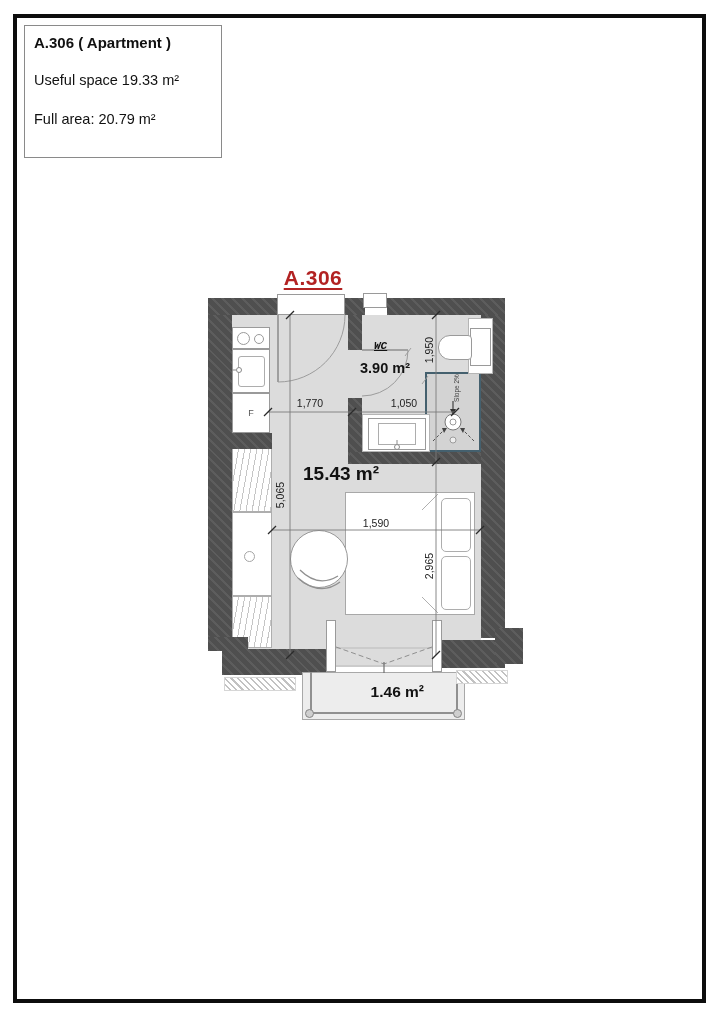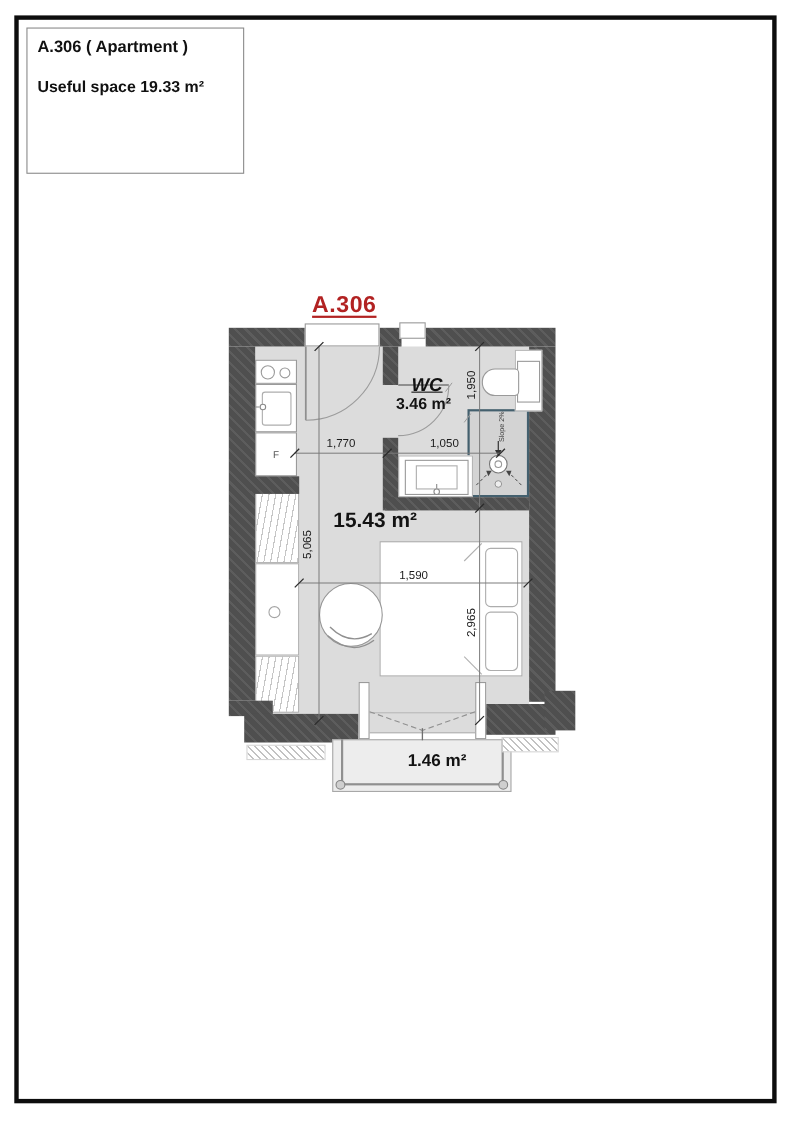--- a/index.html
+++ b/index.html
@@ -5,21 +5,21 @@
   html,body{margin:0;padding:0;background:#ffffff;}
   #screen{position:relative;width:724px;height:1024px;background:#ffffff;overflow:hidden;
           font-family:"Liberation Sans",sans-serif;}
 
   
   .page-frame{position:absolute;left:13px;top:14px;width:693px;height:989px;
               border:4px solid #0d0d0d;box-sizing:border-box;}
   .info-box{position:absolute;left:24px;top:25px;width:198px;height:133px;box-sizing:border-box;
             border:1px solid #8a8a8a;background:#fff;padding:8px 9px;}
   .ib-title{font-size:15px;font-weight:bold;color:#111;margin-bottom:19px;}
-  .ib-line{font-size:14.5px;font-weight:bold;color:#111;line-height:21px;}
+  .ib-line{font-size:14.5px;font-weight:normal;color:#111;line-height:21px;}
   .ib-full{margin-top:18px;}
 
   .plan-title{position:absolute;left:273px;top:266px;width:80px;text-align:center;
               font-size:21px;font-weight:bold;color:#b22222;letter-spacing:.5px;
               text-decoration:underline;text-decoration-thickness:2px;text-underline-offset:3px;}
 
   
   .plan{position:absolute;left:208px;top:298px;width:300px;height:434px;}
 
   .floor{position:absolute;left:24px;top:17px;width:249px;height:352px;background:#dcdcdc;}
@@ -52,20 +52,21 @@
 </head>
 <body>
 
 <div id="screen">
 
   <div class="page-frame"></div>
 
   <div class="info-box">
     <div class="ib-title">A.306 ( Apartment )</div>
     <div class="ib-line">Useful space 19.33 m²</div>
+    <div class="ib-line ib-full">Full area: 20.79 m²</div>
   </div>
 
   <div class="plan-title">A.306</div>
 
   <div class="plan">
 
     <div class="floor"></div>
 
     <div class="shower"></div>
 
@@ -195,22 +196,22 @@
         <line x1="268" y1="236" x2="276" y2="228"></line>
       </g>
 
       <g stroke="#9a9a9a" stroke-width="0.9">
         <line x1="197" y1="58" x2="203" y2="50"></line>
         <line x1="214" y1="86" x2="220" y2="78"></line>
       </g>
     </svg>
 
     <div class="room-label" style="left:95px;top:165px;font-size:19px;">15.43 m²</div>
-    <div class="room-label" style="left:166px;top:42px;font-size:17px;font-style:italic;text-decoration:underline;">WC</div>
-    <div class="room-label" style="left:152px;top:62px;font-size:14.5px;">3.46 m²</div>
+    <div class="room-label" style="left:166px;top:42px;font-size:11px;font-style:italic;text-decoration:underline;font-family:Liberation Mono, monospace;">WC</div>
+    <div class="room-label" style="left:152px;top:62px;font-size:14.5px;">3.90 m²</div>
     <div class="room-label" style="left:140px;top:385px;width:76px;text-align:right;font-size:15.5px;">1.46 m²</div>
     <div class="slope-label">Slope 2%</div>
 
     <div class="dimtext" style="left:78px;top:99px;width:48px;">1,770</div>
     <div class="dimtext" style="left:168px;top:99px;width:56px;">1,050</div>
     <div class="dimtext vtext" style="left:199px;top:46px;width:44px;height:12px;">1,950</div>
     <div class="dimtext vtext" style="left:199px;top:262px;width:44px;height:12px;">2,965</div>
     <div class="dimtext vtext" style="left:50px;top:191px;width:44px;height:12px;">5,065</div>
     <div class="dimtext" style="left:140px;top:219px;width:56px;">1,590</div>
 

